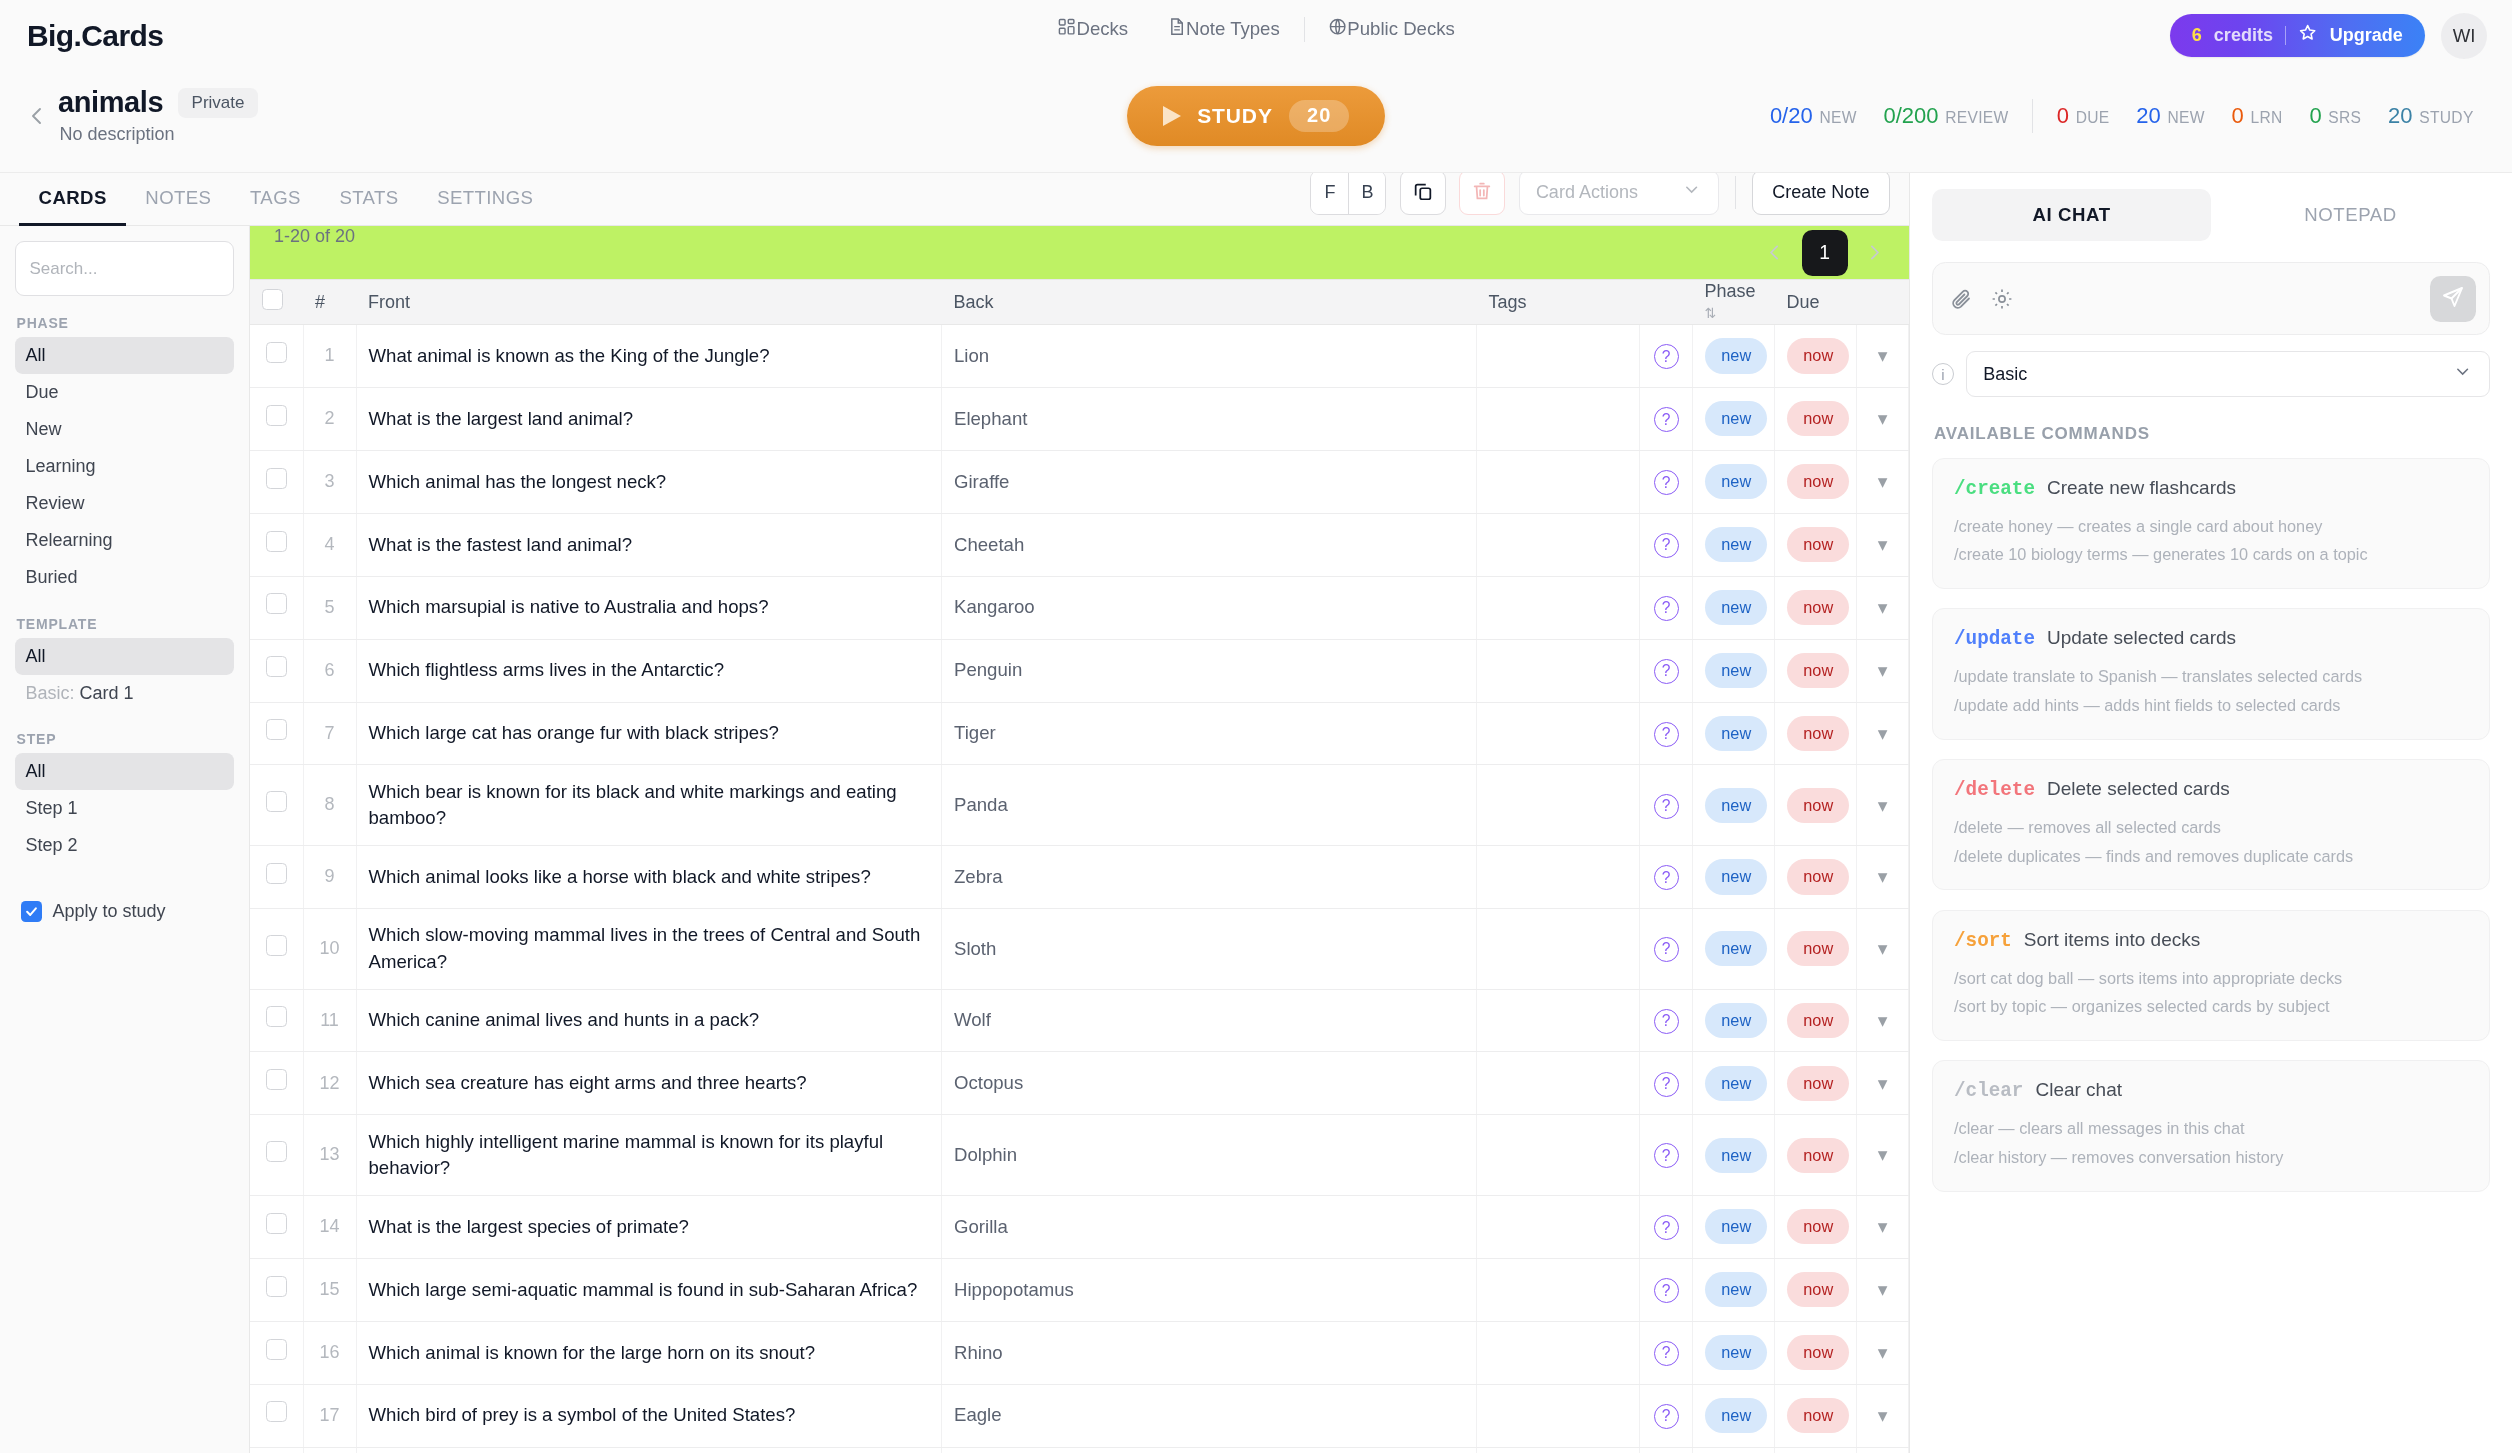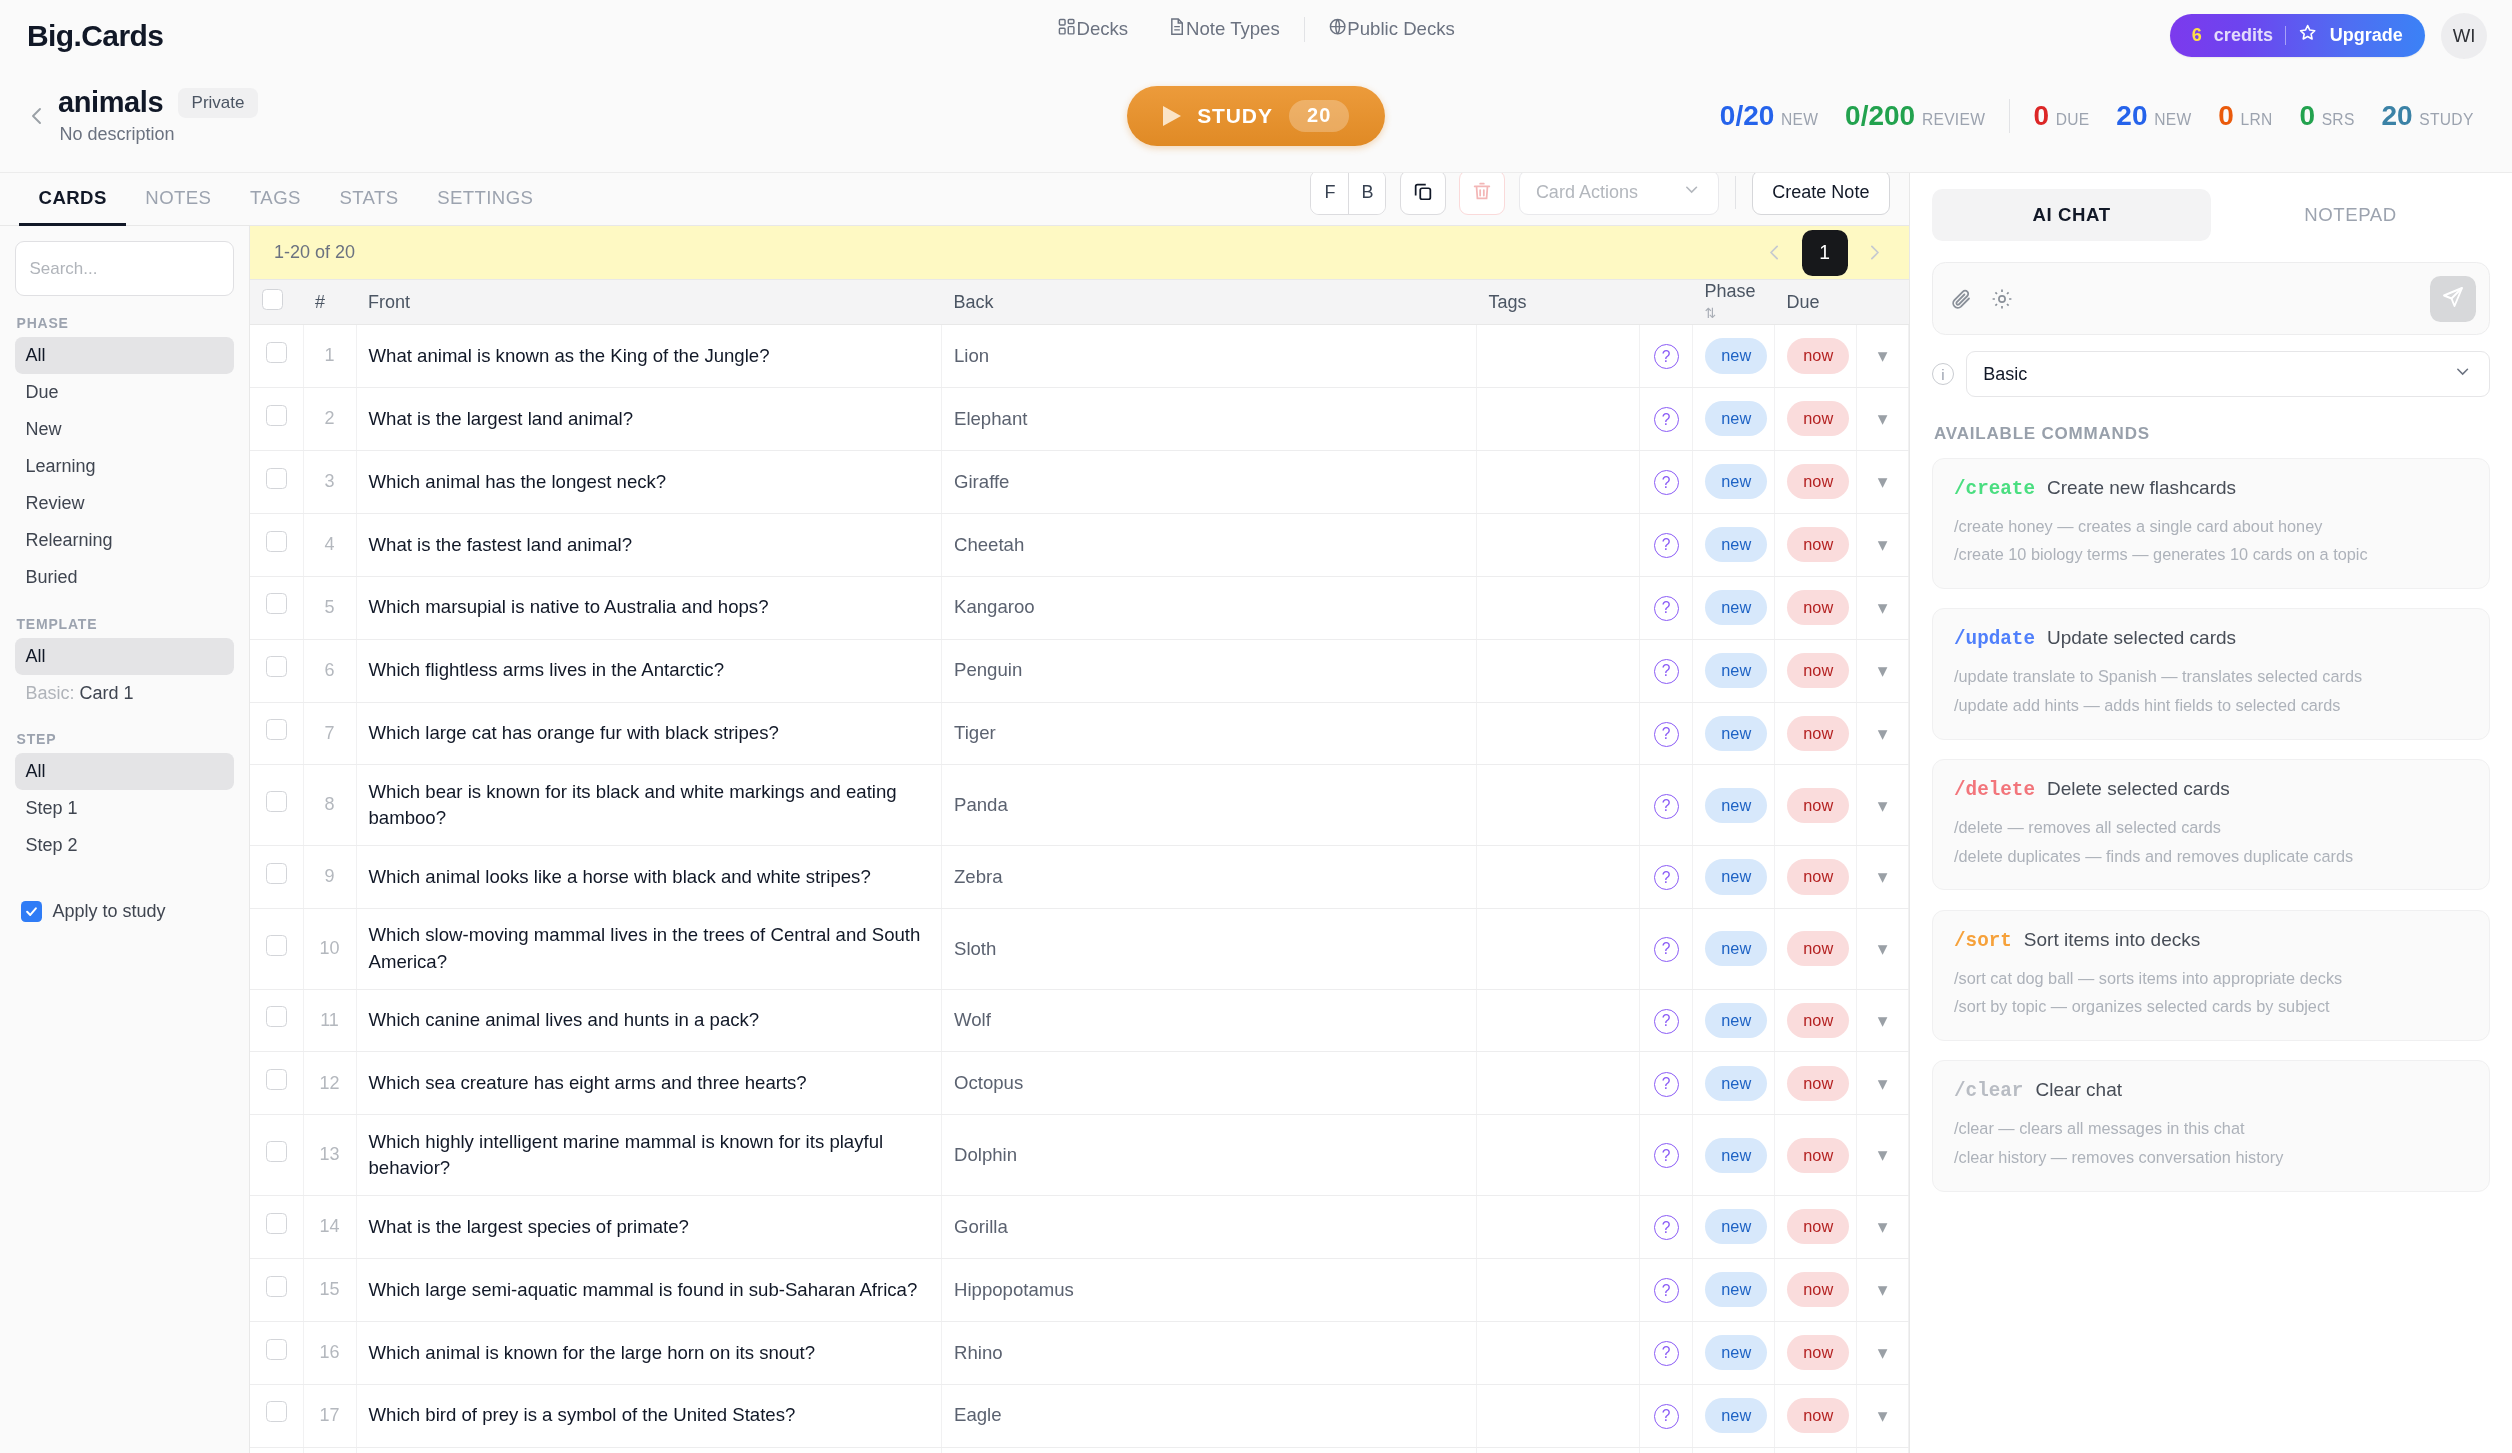--- a/index.html
+++ b/index.html
@@ -83,21 +83,21 @@
   .play-tri {
     width: 0; height: 0;
     border-left: 18px solid #fbe4c6; border-top: 10.4px solid transparent; border-bottom: 10.4px solid transparent;
   }
   .study-count {
     background: rgba(255,255,255,.25); border-radius: 742px;
     padding: 4.5px 18px; font-size: 20px; font-weight: 700;
   }
   .stats { margin-left:auto; display: flex; align-items: center; gap: 0; }
   .stat { display: flex; align-items: baseline; gap: 6.7px; padding: 0 13.4px; }
-  .stat .v { font-size: 28px; font-weight: 700; }
+  .stat .v { font-size: 22px; font-weight: 400; }
   .stat .l { font-size: 15.6px; color: #9ca3af; letter-spacing: 0.3px; }
   .stats-sep { width: 0.7px; height: 34px; background: #e2e3e6; margin: 0 10.4px; }
   .c-blue { color: #2563eb; } .c-green { color: #22a24e; } .c-red { color: #dc2626; }
   .c-orange { color: #ea5a0b; } .c-teal { color: #3b82a6; }
 
   
   .body { flex: 1 1 auto; display: flex; min-height: 0; background:#fafafa; }
   .leftcol { flex: 1 1 auto; display: flex; flex-direction: column; min-width: 0; background:#fafafa; }
 
   
@@ -162,22 +162,22 @@
   .apply-row { display: flex; align-items: center; gap: 10.4px; margin-top: 37px; padding-left:6px; cursor: pointer; }
   .cbox {
     width: 21px; height: 21px; border-radius: 4.5px; background: #2f7cf6;
     display: flex; align-items: center; justify-content: center; flex:0 0 21px;
   }
   .apply-label { font-size: 18px; color: #3f4550; }
 
   
   .tablecol { flex: 1 1 auto; min-width: 0; display: flex; flex-direction: column; background:#fff; }
   .table-topbar {
-    height: 53px; flex: 0 0 53px; display: flex; align-items: center;
-    padding: 0 19.3px 0 24px; background:#fef9c3;
+    height: 53px; flex: 0 0 53px; display: flex; 
+    padding: 0 19.3px 0 24px; background:#bef264;
   }
   .count-text { font-size: 18px; color: #6b7280; }
   .pager { margin-left: auto; display: flex; align-items: center; gap: 12px; }
   .pg-arrow { width: 30px; height: 33px; display:flex; align-items:center; justify-content:center; color:#c6cad0; cursor:pointer; }
   .pg-num {
     min-width: 46px; height: 46px; border-radius: 10.4px; background: #17181b; color: #fff;
     display: flex; align-items: center; justify-content: center; font-size: 19.3px; cursor:pointer;
   }
 
   table.cards { width: 100%; border-collapse: collapse; table-layout: fixed; background:#fff; }

